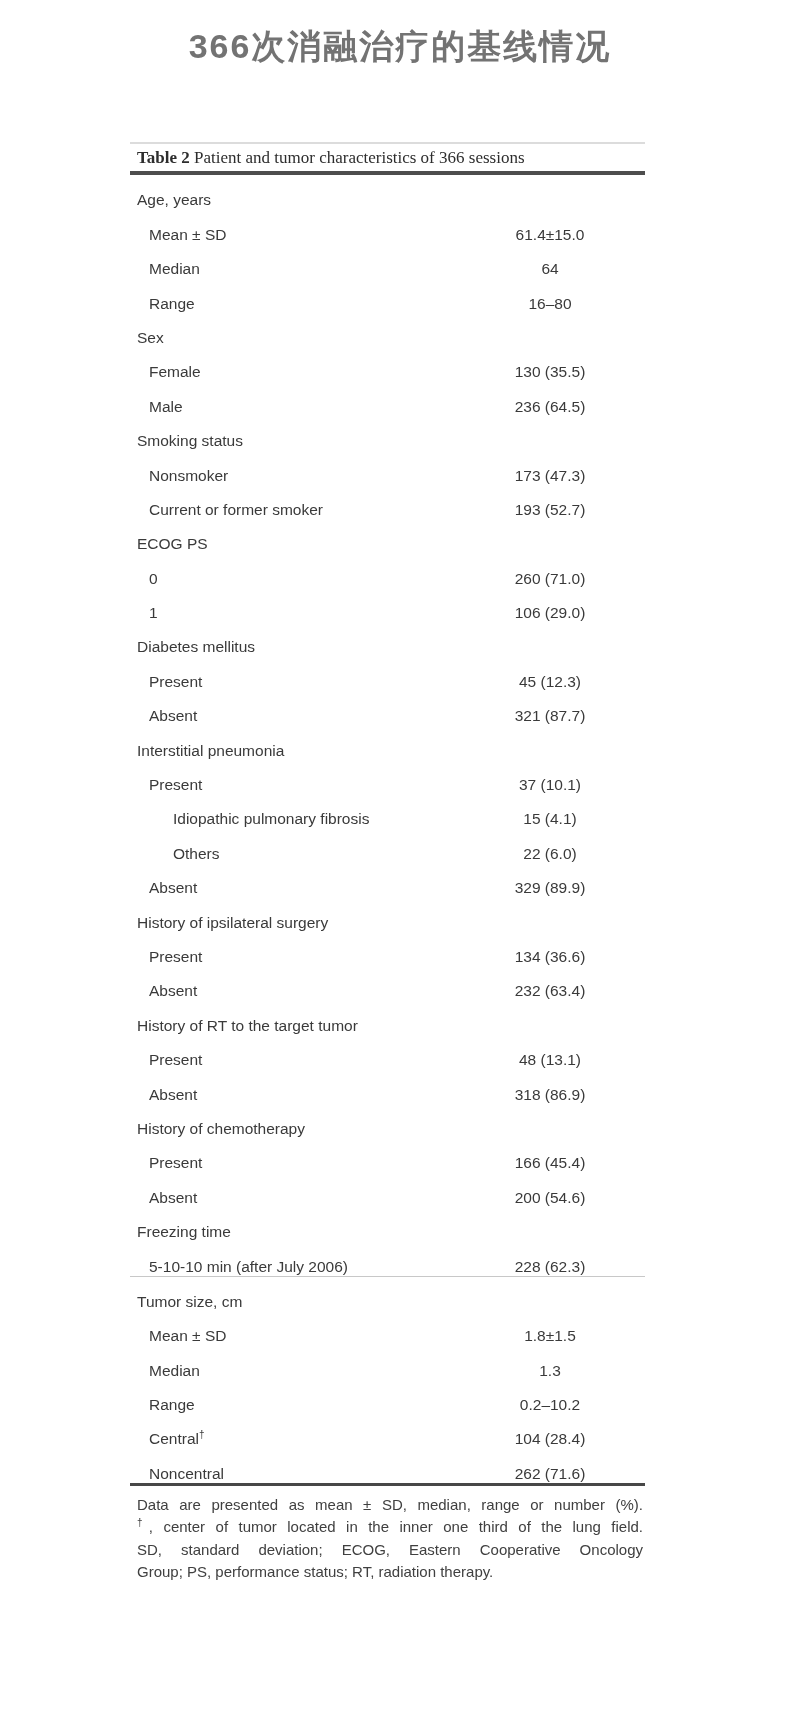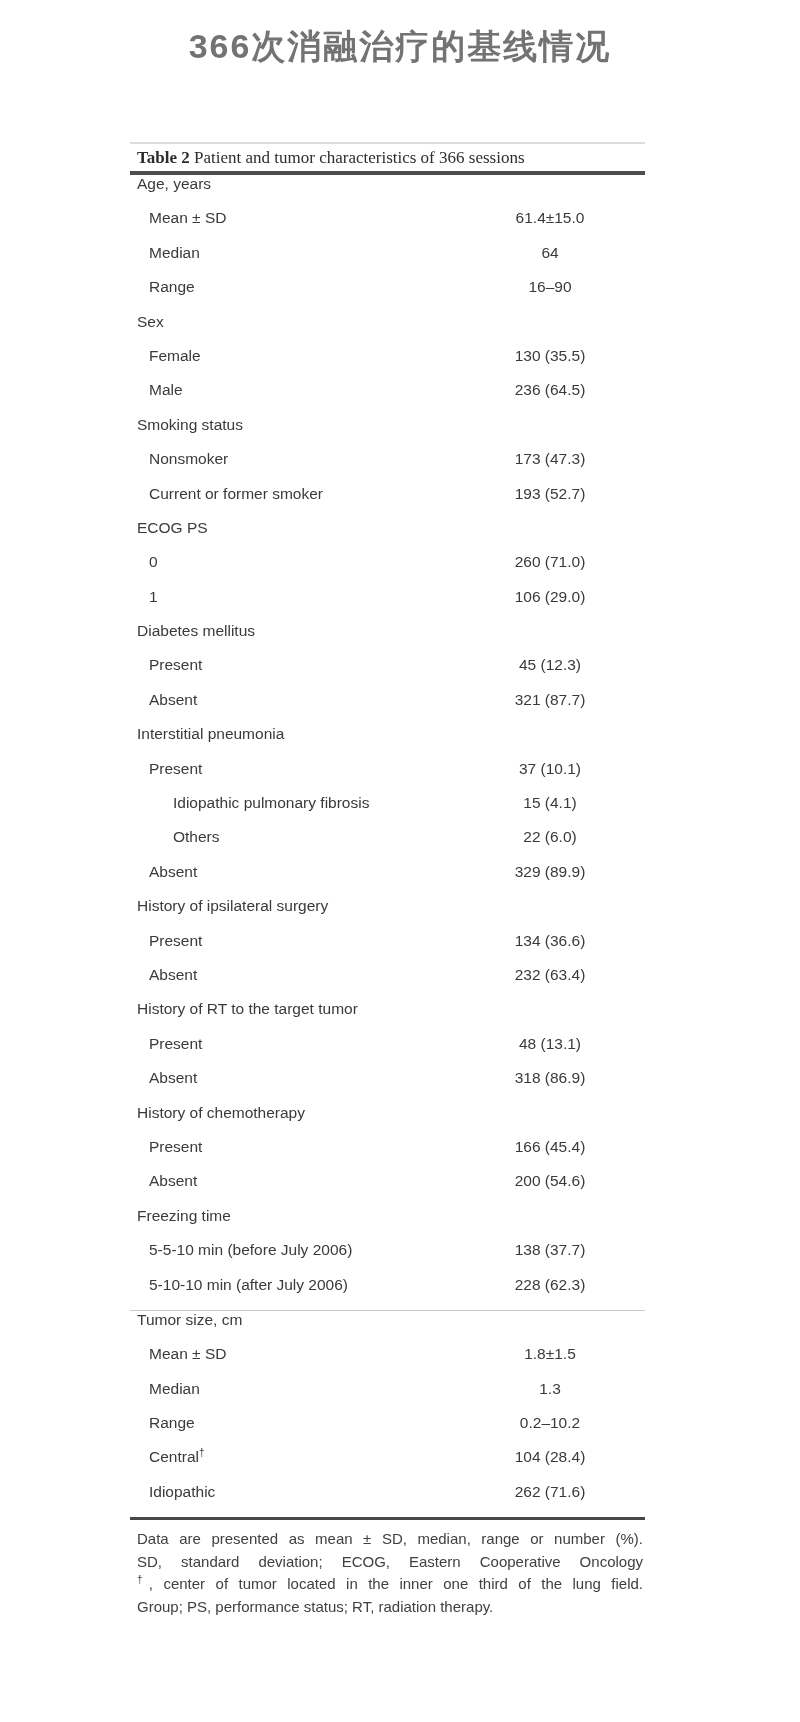--- a/index.html
+++ b/index.html
@@ -20,21 +20,21 @@
     font-family:"Liberation Serif", serif;
     font-size:17px;color:#2d2d2d;line-height:22px;
     padding:3px 0 2px 7px;white-space:nowrap;
   }
   .caption .cap-bold{font-weight:bold;}
   .rule-dark{height:2px;background:#4d4d4d;}
   .rule-bottom{height:3px;background:#474747;}
   .head-row{display:flex;align-items:center;height:29px;font-size:15.5px;color:#3a3a3a;}
   .head-row .c1{width:325px;box-sizing:border-box;padding-left:7px;}
   .head-row .c2{width:190px;text-align:center;}
-  .row{display:flex;align-items:flex-start;height:34.4px;font-size:15.5px;color:#3a3a3a;}
+  .row{display:flex;align-items:flex-end;height:34.4px;font-size:15.5px;color:#3a3a3a;}
   .row .c1{width:325px;box-sizing:border-box;white-space:nowrap;}
   .row .c2{width:190px;text-align:center;white-space:nowrap;}
   .ind0{padding-left:7px;}
   .ind1{padding-left:19px;}
   .ind2{padding-left:43px;}
   .divider-light{height:1px;background:#c8c8c8;}
   sup{font-size:10px;line-height:0;vertical-align:super;}
   .footnote{
     padding:8px 2px 0 7px;font-size:15px;line-height:22.5px;color:#404040;
   }
@@ -62,21 +62,21 @@
       <div class="row">
         <div class="c1 ind1">Mean ± SD</div>
         <div class="c2">61.4±15.0</div>
       </div>
       <div class="row">
         <div class="c1 ind1">Median</div>
         <div class="c2">64</div>
       </div>
       <div class="row">
         <div class="c1 ind1">Range</div>
-        <div class="c2">16–90</div>
+        <div class="c2">16–80</div>
       </div>
       <div class="row">
         <div class="c1 ind0">Sex</div>
         <div class="c2"></div>
       </div>
       <div class="row">
         <div class="c1 ind1">Female</div>
         <div class="c2">130 (35.5)</div>
       </div>
       <div class="row">
@@ -173,24 +173,20 @@
       </div>
       <div class="row">
         <div class="c1 ind1">Absent</div>
         <div class="c2">200 (54.6)</div>
       </div>
       <div class="row">
         <div class="c1 ind0">Freezing time</div>
         <div class="c2"></div>
       </div>
       <div class="row">
-        <div class="c1 ind1">5-5-10 min (before July 2006)</div>
-        <div class="c2">138 (37.7)</div>
-      </div>
-      <div class="row">
         <div class="c1 ind1">5-10-10 min (after July 2006)</div>
         <div class="c2">228 (62.3)</div>
       </div>
       <div class="divider-light"></div>
       <div class="row">
         <div class="c1 ind0">Tumor size, cm</div>
         <div class="c2"></div>
       </div>
       <div class="row">
         <div class="c1 ind1">Mean ± SD</div>
@@ -202,26 +198,26 @@
       </div>
       <div class="row">
         <div class="c1 ind1">Range</div>
         <div class="c2">0.2–10.2</div>
       </div>
       <div class="row">
         <div class="c1 ind1">Central<sup>†</sup></div>
         <div class="c2">104 (28.4)</div>
       </div>
       <div class="row">
-        <div class="c1 ind1">Idiopathic</div>
+        <div class="c1 ind1">Noncentral</div>
         <div class="c2">262 (71.6)</div>
       </div>
     </div>
 
   <div class="rule-bottom"></div>
 
   <div class="footnote">
     <div class="fn-line">Data are presented as mean ± SD, median, range or number (%).</div>
+    <div class="fn-line"><sup>†</sup><span>, center of tumor located in the inner one third of the lung field.</span></div>
     <div class="fn-line">SD, standard deviation; ECOG, Eastern Cooperative Oncology</div>
-    <div class="fn-line"><sup>†</sup><span>, center of tumor located in the inner one third of the lung field.</span></div>
     <div class="fn-line last">Group; PS, performance status; RT, radiation therapy.</div>
   </div>
 </div>
 
 </body></html>

